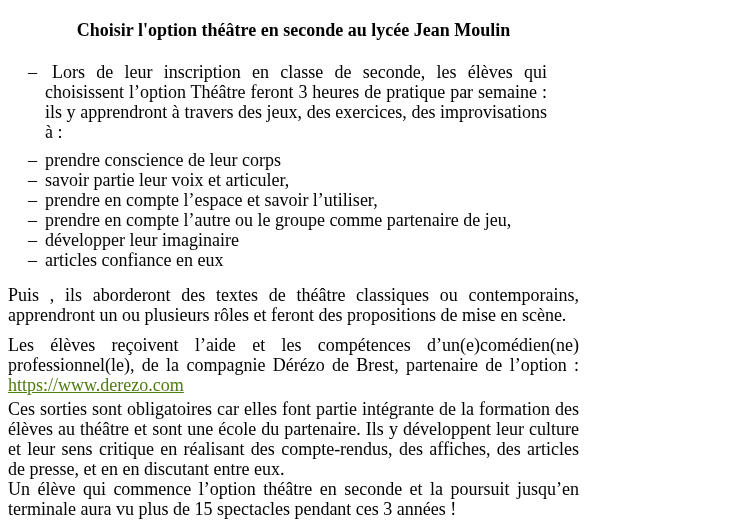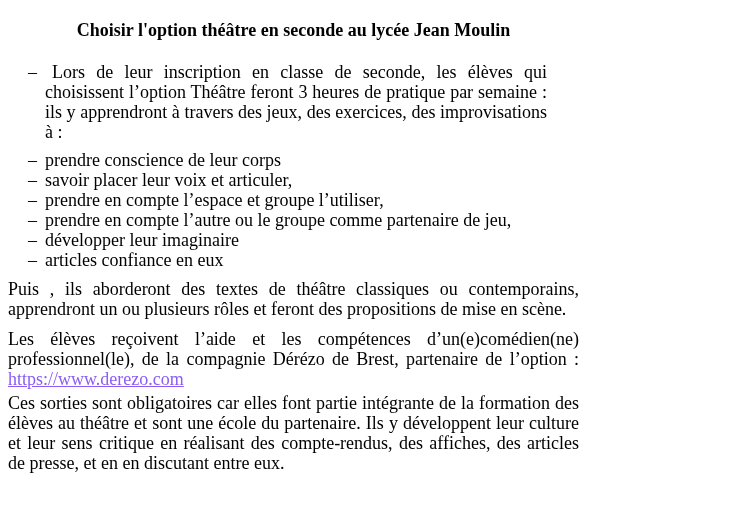--- a/index.html
+++ b/index.html
@@ -29,25 +29,25 @@
   .li { position: relative; padding-left: 37px; }
   .li .marker { position: absolute; left: 20px; top: 0; }
   .intro-list { margin: 0 0 8px 0; }
   .intro-list .li-text {
     text-align: justify;
     text-indent: 7px;
     margin-right: 32px;
   }
   .skills-list { margin: 0 0 5px 0; }
   .para { margin: 0; text-align: justify; }
-  .para-puis { margin-top: 9px; }
+  .para-puis { margin-top: 15px; }
   .para-company { margin-top: 10px; }
   .para-group { margin-top: 4px; }
   .para-group .para { margin: 0; }
-  a.link { color: #8b5cf6; text-decoration: underline; cursor: pointer; }
+  a.link { color: #4d7c0f; text-decoration: underline; cursor: pointer; }
 </style>
 </head>
 <body>
 
 <div class="page">
 
   <h1 class="title">Choisir l'option théâtre en seconde au lycée Jean Moulin</h1>
 
   <div class="list intro-list">
     <div class="li">
@@ -56,25 +56,25 @@
     </div>
   </div>
 
   <div class="list skills-list">
     <div class="li">
       <span class="marker">–</span>
       <div class="li-text">prendre conscience de leur corps</div>
     </div>
     <div class="li">
       <span class="marker">–</span>
-      <div class="li-text">savoir placer leur voix et articuler,</div>
+      <div class="li-text">savoir partie leur voix et articuler,</div>
     </div>
     <div class="li">
       <span class="marker">–</span>
-      <div class="li-text">prendre en compte l’espace et groupe l’utiliser,</div>
+      <div class="li-text">prendre en compte l’espace et savoir l’utiliser,</div>
     </div>
     <div class="li">
       <span class="marker">–</span>
       <div class="li-text">prendre en compte l’autre ou le groupe comme partenaire de jeu,</div>
     </div>
     <div class="li">
       <span class="marker">–</span>
       <div class="li-text">développer leur imaginaire</div>
     </div>
     <div class="li">
@@ -82,15 +82,16 @@
       <div class="li-text">articles confiance en eux</div>
     </div>
   </div>
 
   <p class="para para-puis">Puis , ils aborderont des textes de théâtre classiques ou contemporains, apprendront un ou plusieurs rôles et feront des propositions de mise en scène.</p>
 
   <p class="para para-company"><span>Les élèves reçoivent l’aide et les compétences d’un(e)comédien(ne) professionnel(le), de la compagnie Dérézo de Brest, partenaire de l’option : </span><a class="link" href="#">https://www.derezo.com</a><br></p>
 
   <div class="para-group">
     <p class="para">Ces sorties sont obligatoires car elles font partie intégrante de la formation des élèves au théâtre et sont une école du partenaire. Ils y développent leur culture et leur sens critique en réalisant des compte-rendus, des affiches, des articles de presse, et en en discutant entre eux.</p>
+    <p class="para">Un élève qui commence l’option théâtre en seconde et la poursuit jusqu’en terminale aura vu plus de 15 spectacles pendant ces 3 années !</p>
   </div>
 
 </div>
 
 </body></html>

